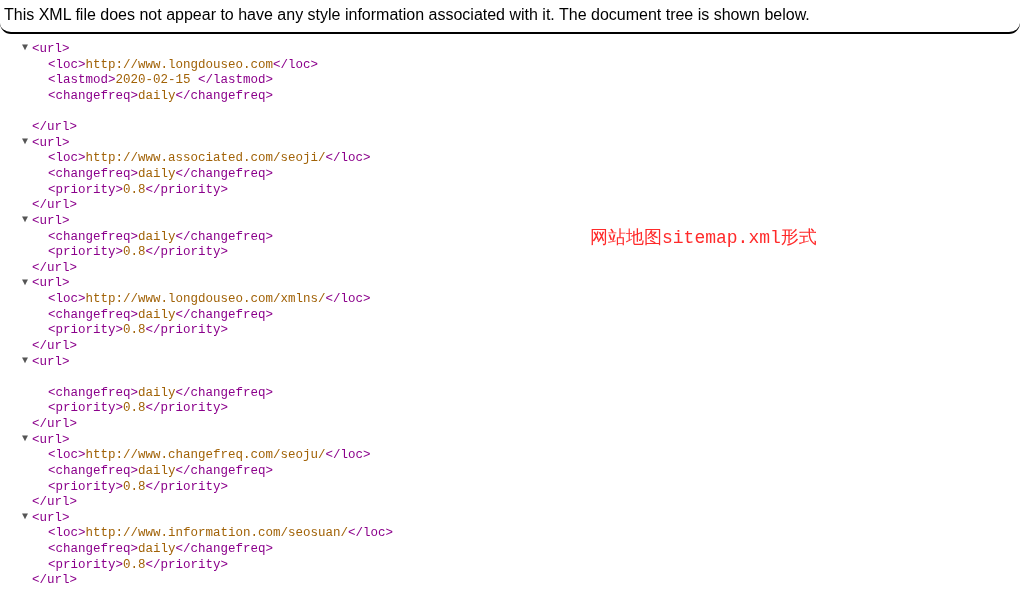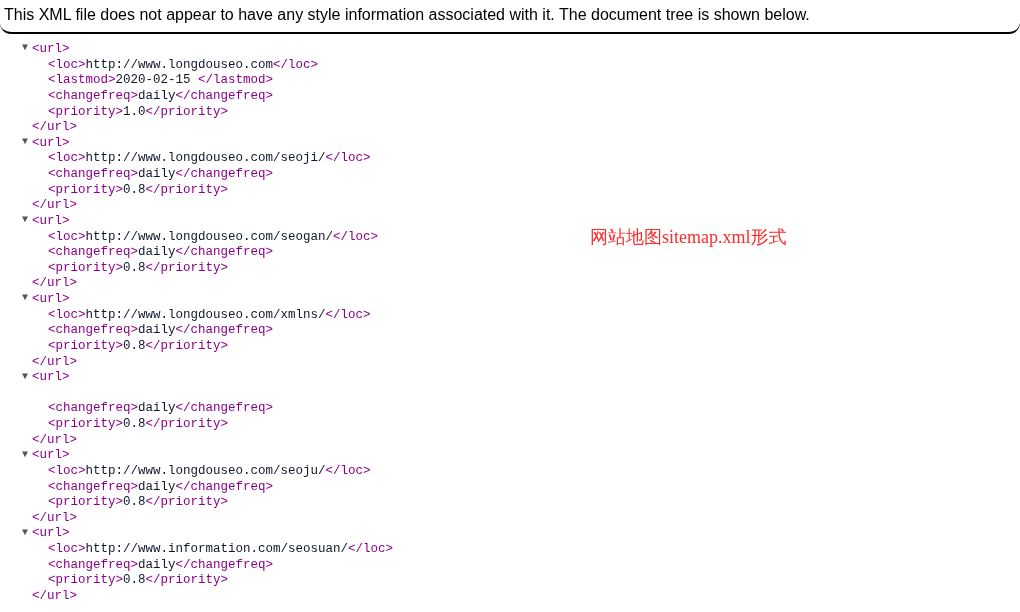--- a/index.html
+++ b/index.html
@@ -31,69 +31,68 @@
   .indent-2 { padding-left: 32px; }
   .caret {
     color: #555;
     display: inline-block;
     width: 10px;
     user-select: none;
     font-size: 10px;
     vertical-align: middle;
   }
   .tag { color: #8b008b; }
-  .tagtxt { color: #0f172a; }
+  .tagtxt { color: #a16207; }
   .attrname { color: #8b008b; }
   .attrval { color: #0000ee; }
   .eq { color: #000; }
   .annotation {
     position: absolute;
     color: #ff2a2a;
-    font-family: Liberation Serif, serif;
+    font-family: Liberation Mono, monospace;
     font-size: 18px;
     left: 590px;
     top: 225px;
   }
 </style>
 </head>
 <body>
 
 <div class="header-msg">This XML file does not appear to have any style information associated with it. The document tree is shown below.</div>
 
 <div class="annotation">网站地图sitemap.xml形式</div>
 
 <div class="xml-tree" id="tree">
     <div class="line indent-1"><span class="caret">▼</span><span><span class="tag">&lt;url&gt;</span></span></div>
     <div class="line indent-2"><span class="caret">&nbsp;</span><span><span class="tag">&lt;loc&gt;</span><span class="tagtxt">http://www.longdouseo.com</span><span class="tag">&lt;/loc&gt;</span></span></div>
     <div class="line indent-2"><span class="caret">&nbsp;</span><span><span class="tag">&lt;lastmod&gt;</span><span class="tagtxt">2020-02-15 </span><span class="tag">&lt;/lastmod&gt;</span></span></div>
     <div class="line indent-2"><span class="caret">&nbsp;</span><span><span class="tag">&lt;changefreq&gt;</span><span class="tagtxt">daily</span><span class="tag">&lt;/changefreq&gt;</span></span></div>
-    <div class="line indent-2"><span class="caret">&nbsp;</span><span><span class="tag">&lt;priority&gt;</span><span class="tagtxt">1.0</span><span class="tag">&lt;/priority&gt;</span></span></div>
+    <div class="line indent-2"><span class="caret">&nbsp;</span></div>
     <div class="line indent-1"><span class="caret">&nbsp;</span><span><span class="tag">&lt;/url&gt;</span></span></div>
     <div class="line indent-1"><span class="caret">▼</span><span><span class="tag">&lt;url&gt;</span></span></div>
-    <div class="line indent-2"><span class="caret">&nbsp;</span><span><span class="tag">&lt;loc&gt;</span><span class="tagtxt">http://www.longdouseo.com/seoji/</span><span class="tag">&lt;/loc&gt;</span></span></div>
+    <div class="line indent-2"><span class="caret">&nbsp;</span><span><span class="tag">&lt;loc&gt;</span><span class="tagtxt">http://www.associated.com/seoji/</span><span class="tag">&lt;/loc&gt;</span></span></div>
     <div class="line indent-2"><span class="caret">&nbsp;</span><span><span class="tag">&lt;changefreq&gt;</span><span class="tagtxt">daily</span><span class="tag">&lt;/changefreq&gt;</span></span></div>
     <div class="line indent-2"><span class="caret">&nbsp;</span><span><span class="tag">&lt;priority&gt;</span><span class="tagtxt">0.8</span><span class="tag">&lt;/priority&gt;</span></span></div>
     <div class="line indent-1"><span class="caret">&nbsp;</span><span><span class="tag">&lt;/url&gt;</span></span></div>
     <div class="line indent-1"><span class="caret">▼</span><span><span class="tag">&lt;url&gt;</span></span></div>
-    <div class="line indent-2"><span class="caret">&nbsp;</span><span><span class="tag">&lt;loc&gt;</span><span class="tagtxt">http://www.longdouseo.com/seogan/</span><span class="tag">&lt;/loc&gt;</span></span></div>
     <div class="line indent-2"><span class="caret">&nbsp;</span><span><span class="tag">&lt;changefreq&gt;</span><span class="tagtxt">daily</span><span class="tag">&lt;/changefreq&gt;</span></span></div>
     <div class="line indent-2"><span class="caret">&nbsp;</span><span><span class="tag">&lt;priority&gt;</span><span class="tagtxt">0.8</span><span class="tag">&lt;/priority&gt;</span></span></div>
     <div class="line indent-1"><span class="caret">&nbsp;</span><span><span class="tag">&lt;/url&gt;</span></span></div>
     <div class="line indent-1"><span class="caret">▼</span><span><span class="tag">&lt;url&gt;</span></span></div>
     <div class="line indent-2"><span class="caret">&nbsp;</span><span><span class="tag">&lt;loc&gt;</span><span class="tagtxt">http://www.longdouseo.com/xmlns/</span><span class="tag">&lt;/loc&gt;</span></span></div>
     <div class="line indent-2"><span class="caret">&nbsp;</span><span><span class="tag">&lt;changefreq&gt;</span><span class="tagtxt">daily</span><span class="tag">&lt;/changefreq&gt;</span></span></div>
     <div class="line indent-2"><span class="caret">&nbsp;</span><span><span class="tag">&lt;priority&gt;</span><span class="tagtxt">0.8</span><span class="tag">&lt;/priority&gt;</span></span></div>
     <div class="line indent-1"><span class="caret">&nbsp;</span><span><span class="tag">&lt;/url&gt;</span></span></div>
     <div class="line indent-1"><span class="caret">▼</span><span><span class="tag">&lt;url&gt;</span></span></div>
     <div class="line indent-2"><span class="caret">&nbsp;</span></div>
     <div class="line indent-2"><span class="caret">&nbsp;</span><span><span class="tag">&lt;changefreq&gt;</span><span class="tagtxt">daily</span><span class="tag">&lt;/changefreq&gt;</span></span></div>
     <div class="line indent-2"><span class="caret">&nbsp;</span><span><span class="tag">&lt;priority&gt;</span><span class="tagtxt">0.8</span><span class="tag">&lt;/priority&gt;</span></span></div>
     <div class="line indent-1"><span class="caret">&nbsp;</span><span><span class="tag">&lt;/url&gt;</span></span></div>
     <div class="line indent-1"><span class="caret">▼</span><span><span class="tag">&lt;url&gt;</span></span></div>
-    <div class="line indent-2"><span class="caret">&nbsp;</span><span><span class="tag">&lt;loc&gt;</span><span class="tagtxt">http://www.longdouseo.com/seoju/</span><span class="tag">&lt;/loc&gt;</span></span></div>
+    <div class="line indent-2"><span class="caret">&nbsp;</span><span><span class="tag">&lt;loc&gt;</span><span class="tagtxt">http://www.changefreq.com/seoju/</span><span class="tag">&lt;/loc&gt;</span></span></div>
     <div class="line indent-2"><span class="caret">&nbsp;</span><span><span class="tag">&lt;changefreq&gt;</span><span class="tagtxt">daily</span><span class="tag">&lt;/changefreq&gt;</span></span></div>
     <div class="line indent-2"><span class="caret">&nbsp;</span><span><span class="tag">&lt;priority&gt;</span><span class="tagtxt">0.8</span><span class="tag">&lt;/priority&gt;</span></span></div>
     <div class="line indent-1"><span class="caret">&nbsp;</span><span><span class="tag">&lt;/url&gt;</span></span></div>
     <div class="line indent-1"><span class="caret">▼</span><span><span class="tag">&lt;url&gt;</span></span></div>
     <div class="line indent-2"><span class="caret">&nbsp;</span><span><span class="tag">&lt;loc&gt;</span><span class="tagtxt">http://www.information.com/seosuan/</span><span class="tag">&lt;/loc&gt;</span></span></div>
     <div class="line indent-2"><span class="caret">&nbsp;</span><span><span class="tag">&lt;changefreq&gt;</span><span class="tagtxt">daily</span><span class="tag">&lt;/changefreq&gt;</span></span></div>
     <div class="line indent-2"><span class="caret">&nbsp;</span><span><span class="tag">&lt;priority&gt;</span><span class="tagtxt">0.8</span><span class="tag">&lt;/priority&gt;</span></span></div>
     <div class="line indent-1"><span class="caret">&nbsp;</span><span><span class="tag">&lt;/url&gt;</span></span></div>
   </div>
 

